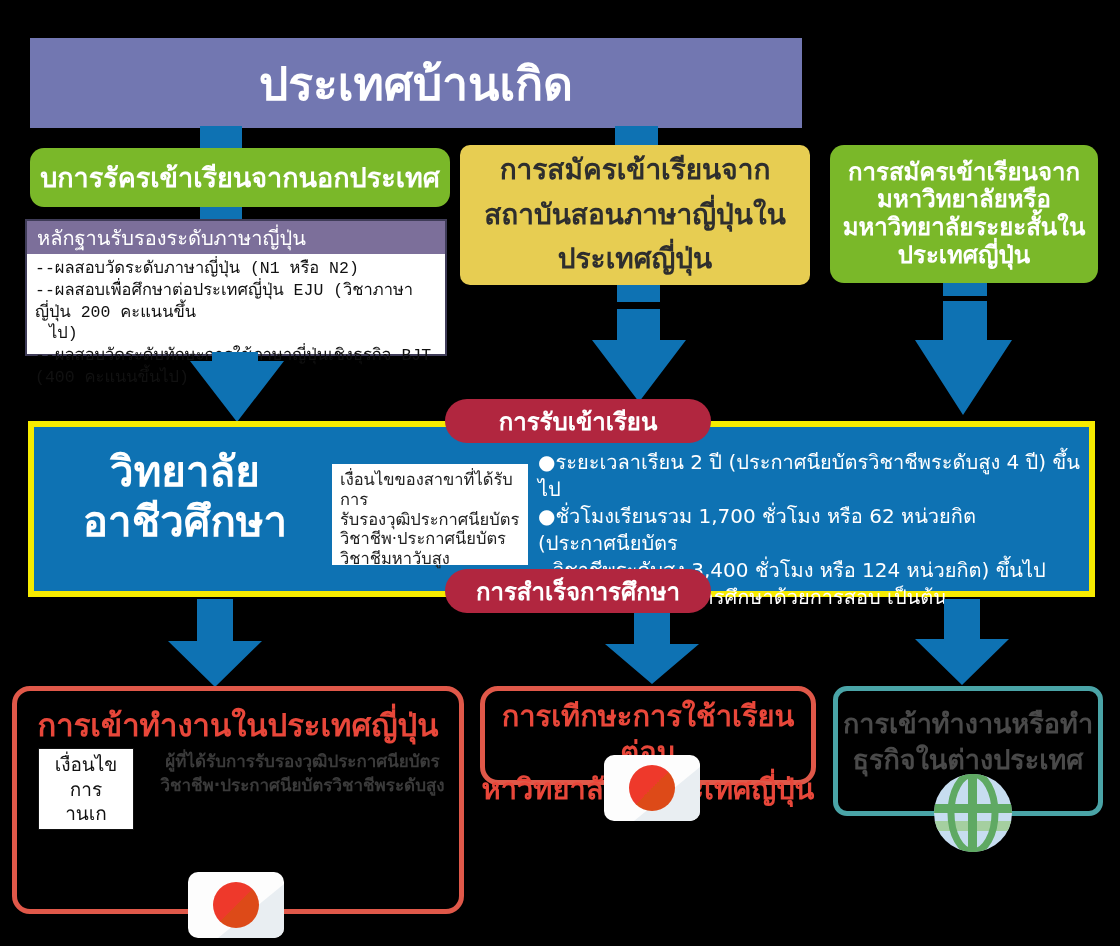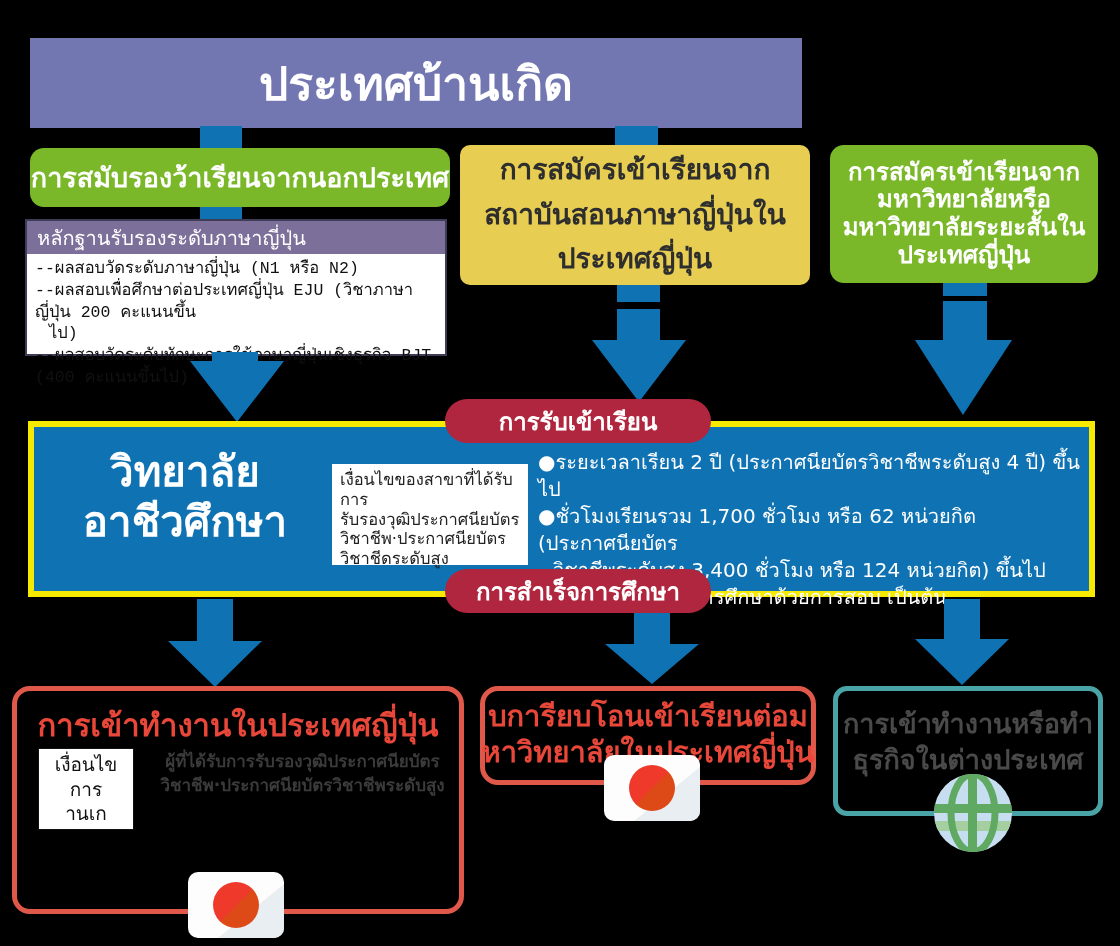--- a/index.html
+++ b/index.html
@@ -70,21 +70,21 @@
           <circle cx="39" cy="39" r="39"></circle>
         </clipPath>
     </defs>
   </svg>
 
   <div class="abs ctr header">ประเทศบ้านเกิด</div>
 
   <div class="abs stem" style="left:200px;top:126px;width:42px;height:24px;"></div>
   <div class="abs stem" style="left:615px;top:126px;width:43px;height:22px;"></div>
 
-  <div class="abs ctr entry-left">การสมับรองว้าเรียนจากนอกประเทศ</div>
+  <div class="abs ctr entry-left">บการรัครเข้าเรียนจากนอกประเทศ</div>
   <div class="abs stem" style="left:200px;top:207px;width:42px;height:13px;"></div>
 
   <div class="abs evidence">
     <div class="evidence-bar">หลักฐานรับรองระดับภาษาญี่ปุ่น</div>
     <div class="evidence-body">
       <div>--ผลสอบวัดระดับภาษาญี่ปุ่น (N1 หรือ N2)</div>
       <div>--ผลสอบเพื่อศึกษาต่อประเทศญี่ปุ่น EJU (วิชาภาษาญี่ปุ่น 200 คะแนนขึ้น</div>
       <div class="cont">ไป)</div>
       <div>--ผลสอบวัดระดับทักษะการใช้ภาษาญี่ปุ่นเชิงธุรกิจ BJT (400 คะแนนขึ้นไป)</div>
     </div>
@@ -117,21 +117,21 @@
 
   <div class="abs college"></div>
   <div class="abs college-title">
     <div>วิทยาลัย</div>
     <div>อาชีวศึกษา</div>
   </div>
   <div class="abs college-note">
     <div>เงื่อนไขของสาขาที่ได้รับการ</div>
     <div>รับรองวุฒิประกาศนียบัตร</div>
     <div>วิชาชีพ·ประกาศนียบัตร</div>
-    <div>วิชาชีดระดับสูง</div>
+    <div>วิชาชีมหาวับสูง</div>
   </div>
   <div class="abs college-bullets">
     <div>●ระยะเวลาเรียน 2 ปี (ประกาศนียบัตรวิชาชีพระดับสูง 4 ปี) ขึ้นไป</div>
     <div>●ชั่วโมงเรียนรวม 1,700 ชั่วโมง หรือ 62 หน่วยกิต (ประกาศนียบัตร</div>
     <div class="cont">วิชาชีพระดับสูง 3,400 ชั่วโมง หรือ 124 หน่วยกิต) ขึ้นไป</div>
     <div>●วัดผลการสำเร็จการศึกษาด้วยการสอบ เป็นต้น</div>
   </div>
 
   <div class="abs ctr pill pill-top">การรับเข้าเรียน</div>
   <div class="abs ctr pill pill-bottom">การสำเร็จการศึกษา</div>
@@ -157,21 +157,21 @@
     <div>วิชาชีพ·ประกาศนียบัตรวิชาชีพระดับสูง</div>
   </div>
   <svg class="abs icon" style="left:188px;top:872px;" width="96" height="66" viewBox="0 0 96 66">
     <rect width="96" height="66" rx="10" fill="#fdfdfd"></rect>
     <path d="M96 12 v44 a10 10 0 0 1 -10 10 H30 Z" fill="#e9eef2"></path>
     <circle cx="48" cy="33" r="23" fill="url(#flagred)"></circle>
   </svg>
 
   <div class="abs outcome-mid"></div>
   <div class="abs outcome-mid-title">
-    <div>บการียบโอนเข้าเรียนต่อม</div>
+    <div>การเทีกษะการใช้าเรียนต่อม</div>
     <div>หาวิทยาลัยในประเทศญี่ปุ่น</div>
   </div>
   <svg class="abs icon" style="left:602px;top:755px;" width="100" height="66" viewBox="0 0 96 66">
     <rect width="96" height="66" rx="10" fill="#fdfdfd"></rect>
     <path d="M96 12 v44 a10 10 0 0 1 -10 10 H30 Z" fill="#e9eef2"></path>
     <circle cx="48" cy="33" r="23" fill="url(#flagred)"></circle>
   </svg>
 
   <div class="abs outcome-right"></div>
   <div class="abs outcome-right-title">

